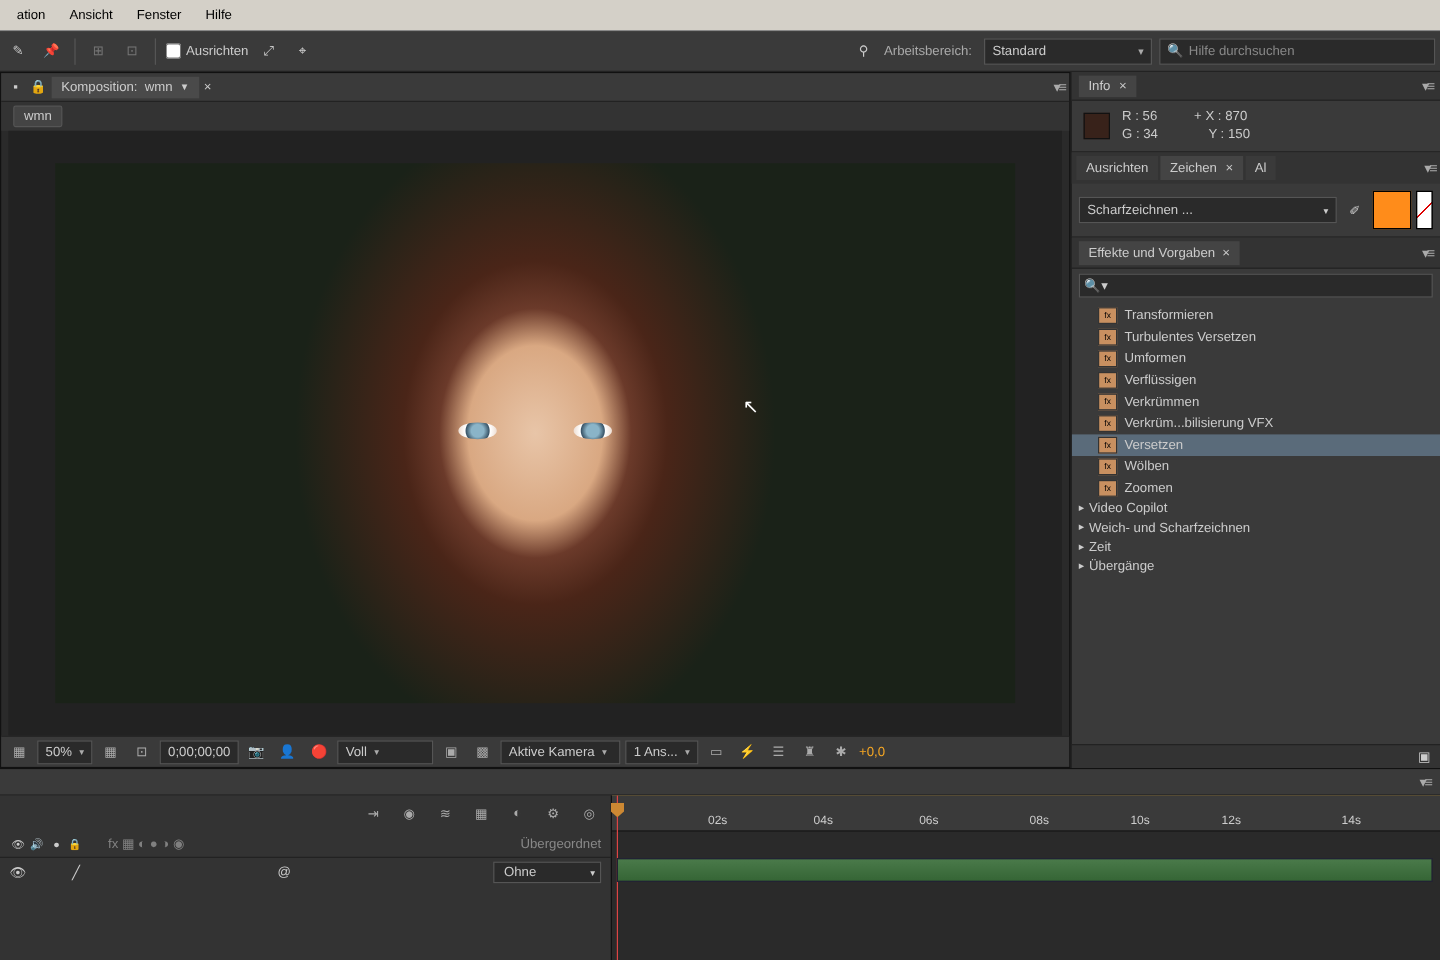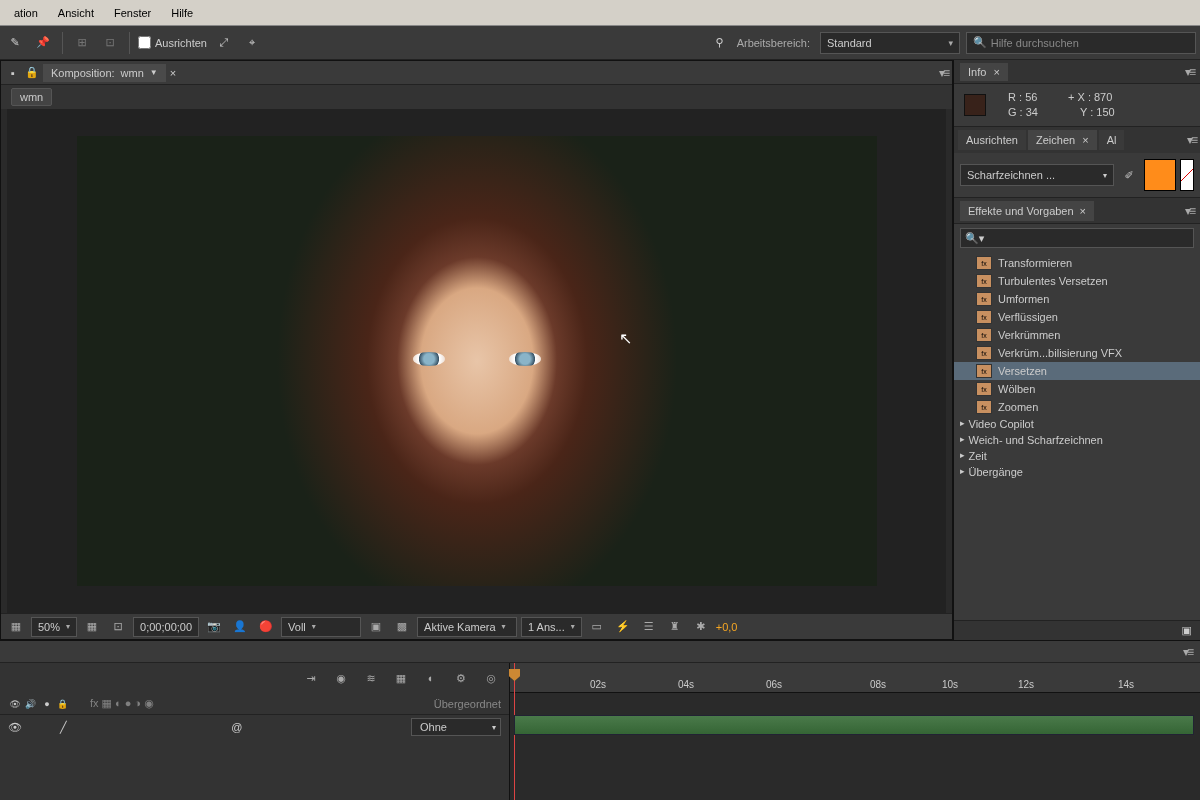--- a/index.html
+++ b/index.html
@@ -28,25 +28,25 @@
 .portrait { width: 800px; height: 450px; background: radial-gradient(ellipse 200px 260px at 50% 50%, #e8c5a8 0%, #d9a882 28%, #6b3a2a 40%, #4a2518 55%, #1a2218 100%); position: relative; }
 .portrait::before, .portrait::after { content: ""; position: absolute; width: 32px; height: 14px; background: radial-gradient(circle, #8ab4c8 30%, #3a5568 55%, #fff 60%, #e8d5c8 100%); border-radius: 50%; top: 48%; }
 .portrait::before { left: 42%; }
 .portrait::after { right: 42%; }
 .cursor { position: absolute; left: 612px; top: 220px; color: #fff; font-size: 16px; pointer-events: none; }
 .viewer-footer { height: 26px; background: #3a3a3a; display: flex; align-items: center; padding: 0 4px; gap: 4px; border-top: 1px solid #222; }
 .vf-item { background: #2a2a2a; border: 1px solid #555; height: 20px; padding: 0 6px; display: flex; align-items: center; position: relative; }
 .vf-item.dd::after { content: "▾"; margin-left: 6px; font-size: 8px; color: #aaa; }
 .vf-icon { width: 22px; height: 20px; display: flex; align-items: center; justify-content: center; color: #aaa; }
 .orange { color: #f5a623; }
-.right-panel { width: 247px; background: #3a3a3a; display: flex; flex-direction: column; border-left: 1px solid #111; }
+.right-panel { width: 308px; background: #3a3a3a; display: flex; flex-direction: column; border-left: 1px solid #111; }
 .info-panel { border-bottom: 1px solid #222; }
 .info-tab-bar { height: 24px; background: #333; display: flex; align-items: center; padding: 0 6px; border-bottom: 1px solid #222; }
 .info-tab { padding: 3px 8px; background: #444; }
-.info-body { padding: 6px 10px; display: flex; align-items: center; gap: 22px; }
+.info-body { padding: 6px 10px; display: flex; align-items: center; gap: 10px; }
 .swatch { width: 22px; height: 22px; background: #38221a; border: 1px solid #111; }
 .info-cols { display: flex; gap: 30px; }
 .info-col div { line-height: 15px; }
 .char-panel { border-bottom: 1px solid #222; }
 .char-tabs { height: 26px; display: flex; align-items: center; gap: 2px; padding: 0 4px; background: #333; }
 .char-tab { padding: 4px 8px; background: #3a3a3a; }
 .char-tab.active { background: #444; }
 .char-body { padding: 6px; display: flex; align-items: center; gap: 4px; }
 .font-dd { flex: 1; background: #2a2a2a; border: 1px solid #555; height: 22px; padding: 0 6px; display: flex; align-items: center; position: relative; }
 .font-dd::after { content: "▾"; position: absolute; right: 6px; font-size: 8px; }
@@ -314,21 +314,21 @@
             <span>Ohne</span>
           </div>
       </div>
     </div>
     <div class="tl-right">
       <div class="tl-workarea"></div>
       <div class="tl-ruler" id="tl-ruler">
           <span class="tick" style="left: 80px;">02s</span>
           <span class="tick" style="left: 168px;">04s</span>
           <span class="tick" style="left: 256px;">06s</span>
-          <span class="tick" style="left: 360px;">08s</span>
+          <span class="tick" style="left: 348px;">08s</span>
           <span class="tick" style="left: 432px;">10s</span>
           <span class="tick" style="left: 508px;">12s</span>
           <span class="tick" style="left: 608px;">14s</span>
         </div>
       <div class="tl-playhead"></div>
       <div class="tl-track"></div>
     </div>
   </div>
 </div>
 

